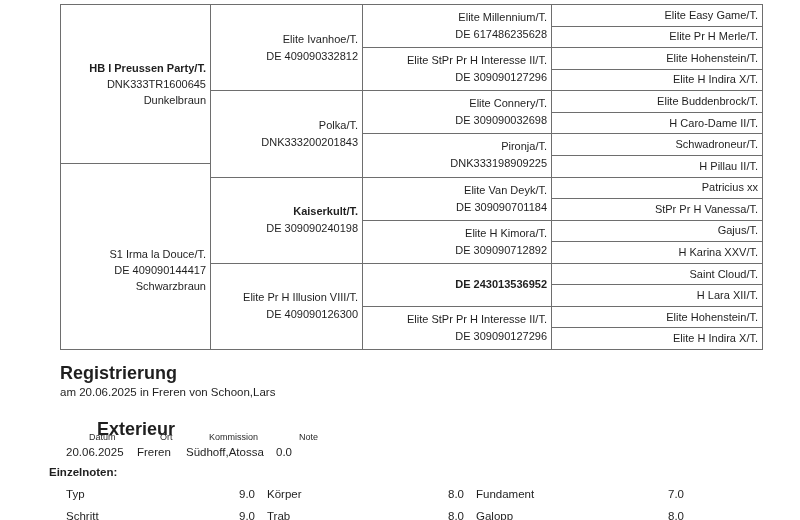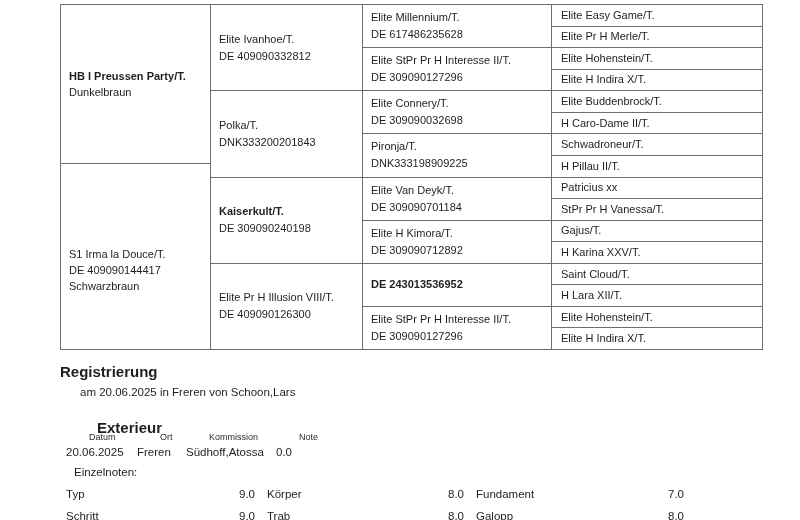--- a/index.html
+++ b/index.html
@@ -15,48 +15,49 @@
   }
   .pcol { display:flex; flex-direction:column; box-sizing:border-box; border-right:1px solid #6e6e6e; }
   .c1 { width:150px;gap:28px; } .c2 { width:152px; } .c3 { width:189px; }
   .c4 { flex:1; border-right:none; }
   .cell {
     flex:1; display:flex; flex-direction:column; justify-content:center;
     padding-left:8px; padding-right:4px; border-bottom:1px solid #6e6e6e; box-sizing:border-box;
     overflow:hidden;
   }
   .pcol .cell:last-child { border-bottom:none; }
-  .ln { font-size:11px; line-height:17px; white-space:nowrap; }
+  .ln { font-size:11px; line-height:17px; white-space:nowrap;text-align:right; }
   .c1 .ln { line-height:16px; }
   .c4 .cell { padding-left:9px; }
   .bold { font-weight:bold; }
   
-  .h1 { position:absolute; left:60px; font-size:15px; font-weight:bold; }
+  .h1 { position:absolute; left:60px; font-size:18px; font-weight:bold; }
   .plain { position:absolute; left:60px; font-size:11.5px; }
   .exttbl {
     position:absolute; left:66px; top:432px;
     display:grid; grid-template-columns:71px 49px 90px 60px; row-gap:4px;
   }
   .hd { font-size:9px; color:#2a2a2a;padding-left:23px; }
   .vl { font-size:11.5px; }
-  .einzel { position:absolute; left:74px; top:466px; font-size:11.5px; font-weight:normal; }
+  .einzel { position:absolute; left:49px; top:466px; font-size:11.5px; font-weight:bold; }
   .scores {
     position:absolute; left:66px; top:487px;
     display:grid; grid-template-columns:189px 197px 208px; column-gap:12px; row-gap:7px;
   }
   .pair { display:flex; justify-content:space-between; font-size:11.5px; line-height:15px; }
 </style>
 </head>
 <body>
 
 <div class="ped">
 
   <div class="pcol c1">
     <div class="cell">
       <div class="ln bold">HB I Preussen Party/T.</div>
+      <div class="ln">DNK333TR1600645</div>
       <div class="ln">Dunkelbraun</div>
     </div>
     <div class="cell">
       <div class="ln">S1 Irma la Douce/T.</div>
       <div class="ln">DE 409090144417</div>
       <div class="ln">Schwarzbraun</div>
     </div>
   </div>
 
   <div class="pcol c2">
@@ -158,21 +159,21 @@
     <div class="cell">
         <div class="ln">Elite Hohenstein/T.</div>
       </div>
     <div class="cell">
         <div class="ln">Elite H Indira X/T.</div>
       </div>
   </div>
 </div>
 
 <div class="h1" style="top:363px;">Registrierung</div>
-<div class="plain" style="top:386px;margin-left:20px;">am 20.06.2025 in Freren von Schoon,Lars</div>
+<div class="plain" style="top:386px;">am 20.06.2025 in Freren von Schoon,Lars</div>
 
 <div class="h1" style="top:419px;margin-left:37px;">Exterieur</div>
 
 <div class="exttbl">
   <div class="hd">Datum</div>
   <div class="hd">Ort</div>
   <div class="hd">Kommission</div>
   <div class="hd">Note</div>
   <div class="vl">20.06.2025</div>
   <div class="vl">Freren</div>

